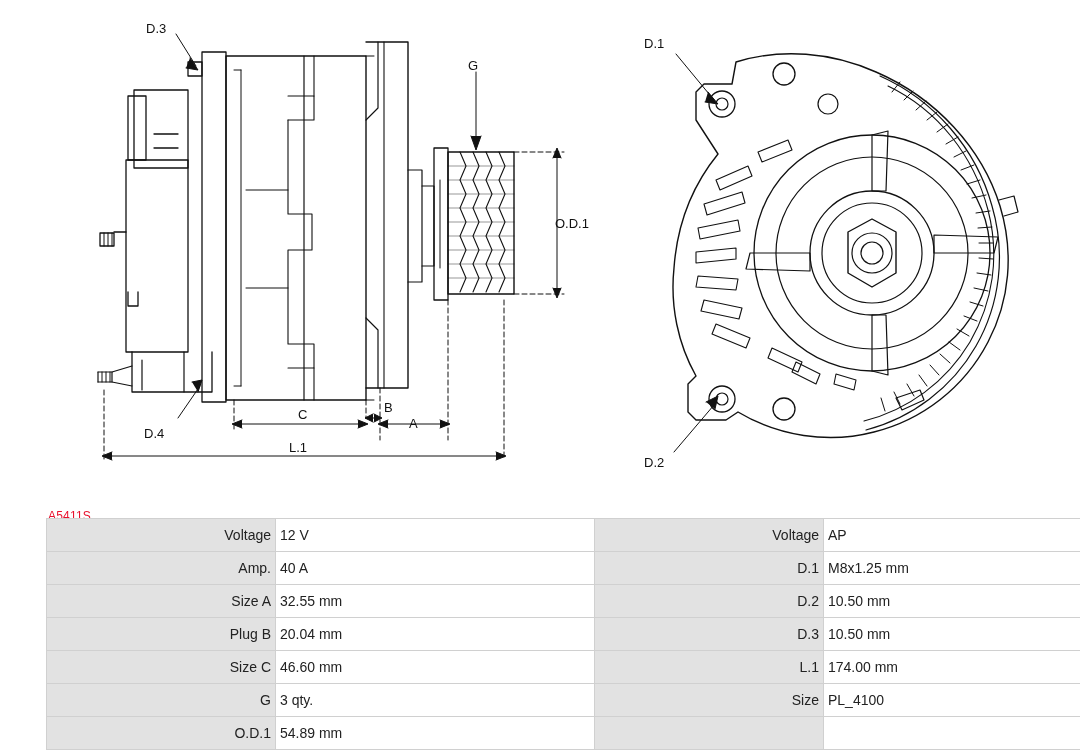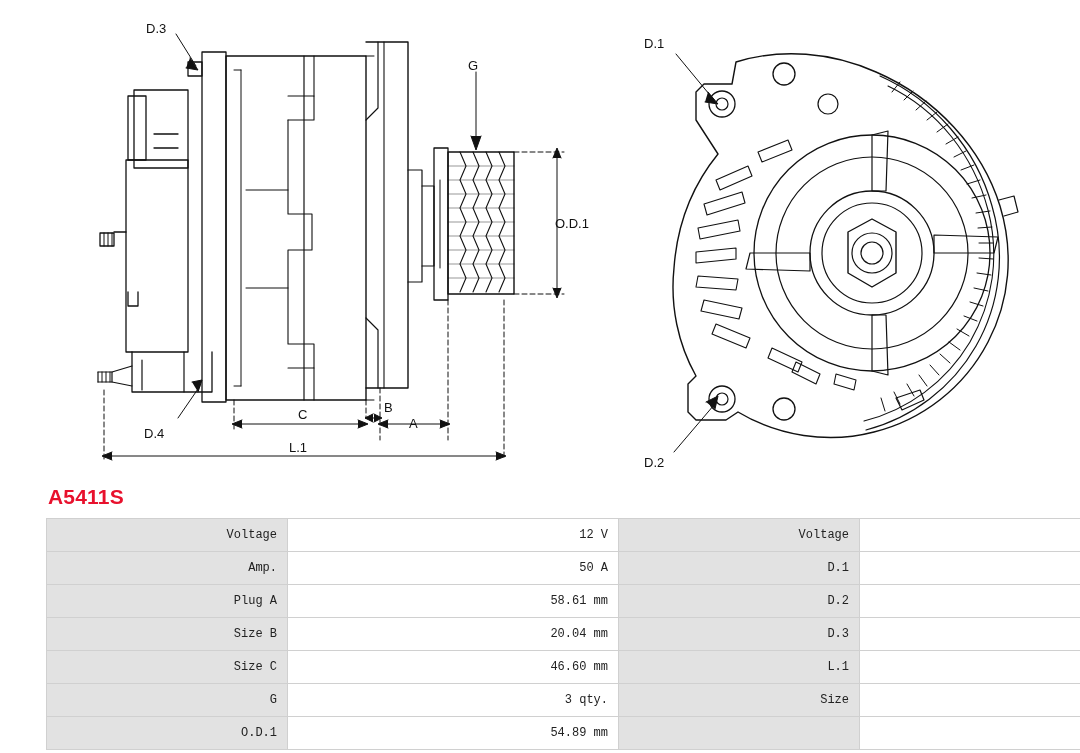--- a/index.html
+++ b/index.html
@@ -24,51 +24,49 @@
   .drawing {
     position: absolute;
     left: 0;
     top: 0;
     width: 1080px;
     height: 480px;
   }
   .part-number {
     position: absolute;
     left: 12px;
-    top: 485px;
-    font-size: 21px;
-    font-weight: bold;
+    top: 509px;
+    font-size: 12px;
+    font-weight: normal;
     color: #e8112d;
     letter-spacing: 0.2px;
   }
   .spec-table {
     position: absolute;
     left: 10px;
     top: 518px;
     width: 1060px;
     border-collapse: collapse;
     table-layout: fixed;
   }
   .spec-table td {
     height: 32px;
     border: 1px solid #d0d0d0;
-    font-size: 12px;
-    padding: 0 10px;
+    font-size: 14px;
+    padding: 0 4px;
     vertical-align: middle;
-    font-family: Liberation Mono, monospace;
   }
   .lbl {
     background: #e2e2e2;
     text-align: right;
     color: #222;
     width: 220px;
   }
   .val {
     background: #ffffff;
-    text-align: right;
     color: #222;
     width: 310px;
     border-radius: 13px;
   }
   .empty-cell {
     background: #ffffff;
     border: 1px solid #d0d0d0;
   }
   .empty-lbl {
     background: #e2e2e2;
@@ -264,32 +262,32 @@
   <table class="spec-table">
     <tbody>
       <tr>
         <td class="lbl">Voltage</td>
         <td class="val">12 V</td>
         <td class="lbl">Voltage</td>
         <td class="val">AP</td>
       </tr>
       <tr>
         <td class="lbl">Amp.</td>
-        <td class="val">50 A</td>
+        <td class="val">40 A</td>
         <td class="lbl">D.1</td>
         <td class="val">M8x1.25 mm</td>
       </tr>
       <tr>
-        <td class="lbl">Plug A</td>
-        <td class="val">58.61 mm</td>
+        <td class="lbl">Size A</td>
+        <td class="val">32.55 mm</td>
         <td class="lbl">D.2</td>
         <td class="val">10.50 mm</td>
       </tr>
       <tr>
-        <td class="lbl">Size B</td>
+        <td class="lbl">Plug B</td>
         <td class="val">20.04 mm</td>
         <td class="lbl">D.3</td>
         <td class="val">10.50 mm</td>
       </tr>
       <tr>
         <td class="lbl">Size C</td>
         <td class="val">46.60 mm</td>
         <td class="lbl">L.1</td>
         <td class="val">174.00 mm</td>
       </tr>

